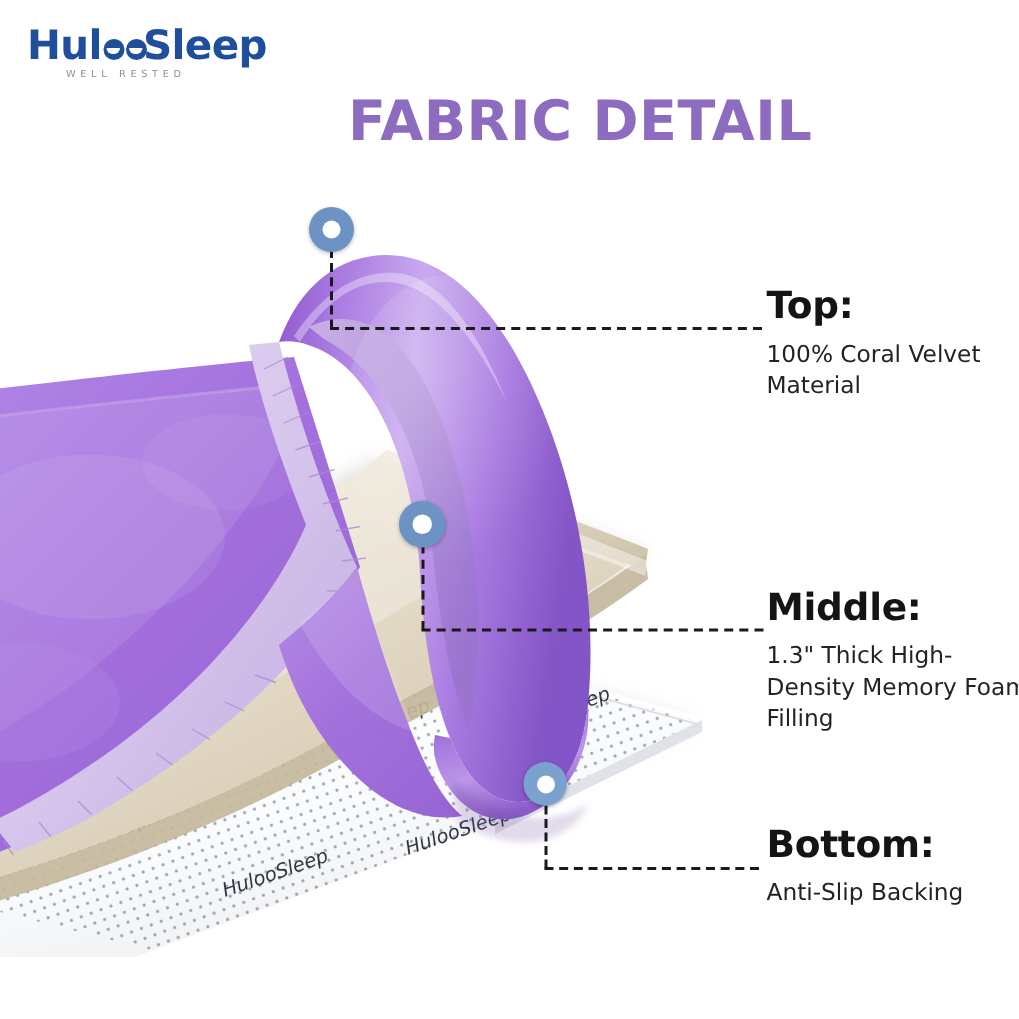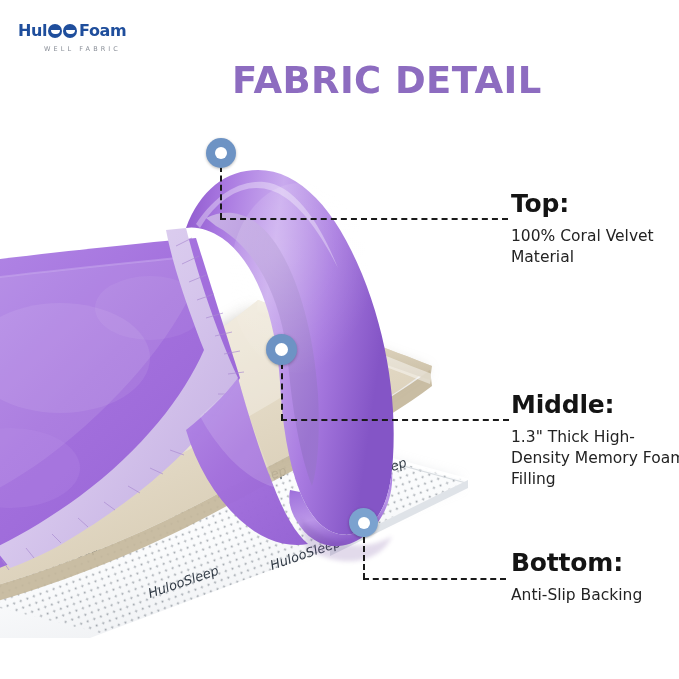--- a/index.html
+++ b/index.html
@@ -9,23 +9,23 @@
     font-family:"DejaVu Sans","Liberation Sans",sans-serif;
     overflow:hidden;
     position:relative;
   }
   #stage{position:absolute;inset:0;width:679px;height:679px;overflow:hidden;background:#fff;}
 
   
   #logo{position:absolute;left:18px;top:20px;width:160px;height:38px;}
   #logo .wordmark{
     font-family:"DejaVu Sans","Liberation Sans",sans-serif;
-    font-weight:bold;font-size:16px;letter-spacing:-0.4px;
+    font-weight:bold;font-size:27px;letter-spacing:-0.4px;
     color:#1f4e9c;line-height:22px;white-space:nowrap;
-    display:flex;align-items:center;
+    display:flex;align-items:flex-end;
   }
   #logo .eyes{display:inline-block;position:relative;width:30px;height:18px;margin:0 1px;}
   #logo .eye{
     position:absolute;top:2px;width:14px;height:14px;border-radius:50%;
     background:#1f4e9c;
   }
   #logo .eye.e1{left:0;}
   #logo .eye.e2{left:15px;}
   #logo .eye::after{
     content:"";position:absolute;left:2.5px;top:5.5px;width:9px;height:4px;
@@ -84,23 +84,23 @@
 
 <div id="stage">
 
   <div id="logo">
     <div class="wordmark">
       <span>Hul</span>
       <span class="eyes">
         <span class="eye e1"></span>
         <span class="eye e2"></span>
       </span>
-      <span>Foam</span>
+      <span>Sleep</span>
     </div>
-    <div class="tagline">WELL FABRIC</div>
+    <div class="tagline">WELL RESTED</div>
   </div>
 
   <div id="page-title">FABRIC DETAIL</div>
 
   <div id="product">
     <svg width="470" height="560" viewBox="0 0 470 560" xmlns="http://www.w3.org/2000/svg">
       <defs>
 
         <pattern id="dotgrid" width="7" height="7" patternUnits="userSpaceOnUse" patternTransform="rotate(-20)">
           <circle cx="1.6" cy="1.6" r="1.05" fill="#3c4653" opacity="0.55"></circle>

